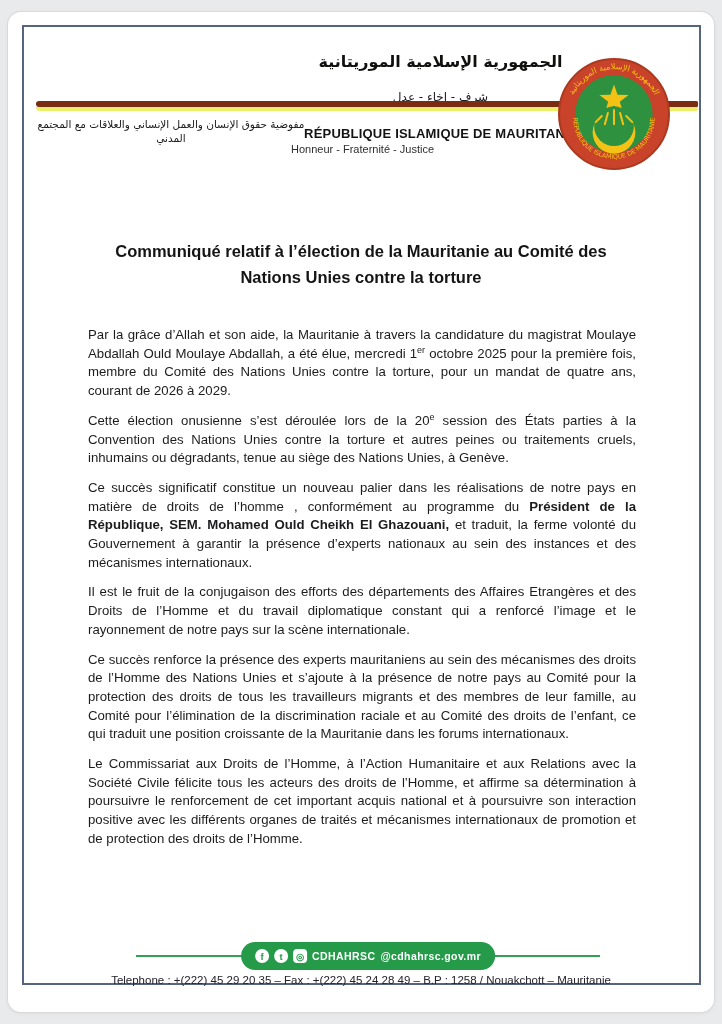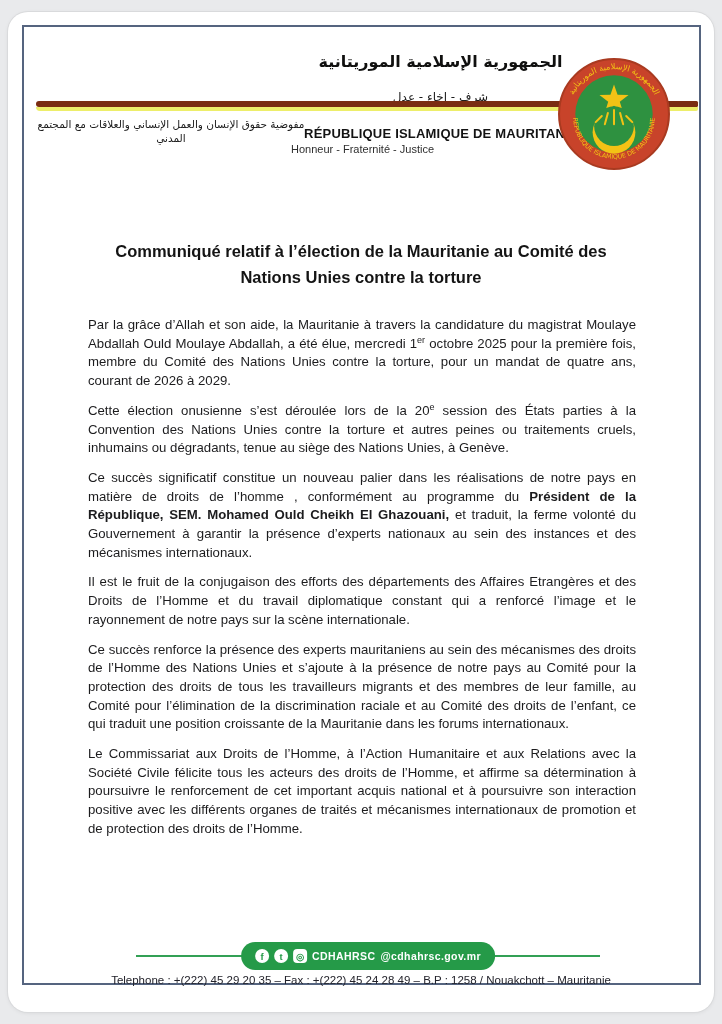--- a/index.html
+++ b/index.html
@@ -5,21 +5,21 @@
   html,body{margin:0;padding:0;}
   body{
     width:722px;height:1024px;
     background:#e9eaec;
     font-family:"Liberation Sans", sans-serif;
     position:relative;
     overflow:hidden;
   }
   .page{
     position:absolute;left:8px;top:12px;width:706px;height:1000px;
-    background:#ffffff;border-radius:20px;
+    background:#ffffff;border-radius:13px;
     box-shadow:0 0 0 1px #d9dadc, 0 1px 4px rgba(0,0,0,.08);
   }
   .frame{
     position:absolute;left:14px;right:13px;top:13px;bottom:27px;
     border:2px solid #55647f;pointer-events:none;
   }
   
   .arabic-title{
     position:absolute;left:275px;top:40px;width:315px;
     text-align:center;font-family:"DejaVu Sans",sans-serif;
@@ -55,21 +55,21 @@
   
   .doc-title{
     position:absolute;left:55px;right:55px;top:226px;
     text-align:center;font-size:16.5px;font-weight:700;
     line-height:26px;color:#141414;
   }
   .doc-title span{display:block;}
   
   .content{position:absolute;left:80px;top:304px;width:548px;}
   .content p{
-    margin:0 0 11px 0;font-size:13.2px;line-height:18.7px;
+    margin:10px 0 11px 0;font-size:13.2px;line-height:18.7px;
     text-align:justify;color:#1c1c1e;
   }
   .content sup{font-size:9px;line-height:0;}
   .b{font-weight:700;}
   .date-line{
     text-align:right;padding-right:50px;margin-top:4px;
     font-size:13.5px;font-weight:700;color:#161616;
   }
   .date-line sup{font-size:9px;font-weight:400;color:#3a3a3a;}
   

